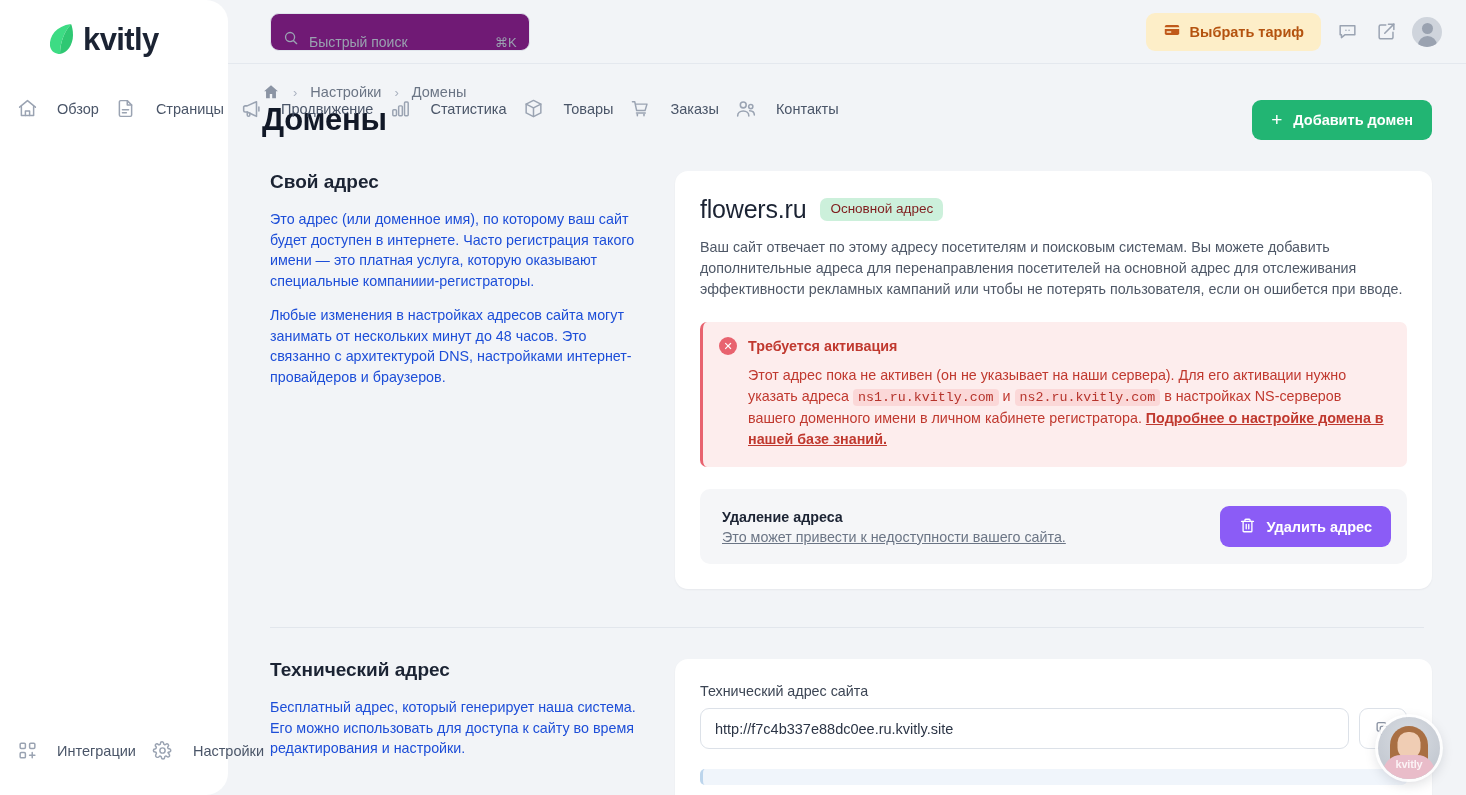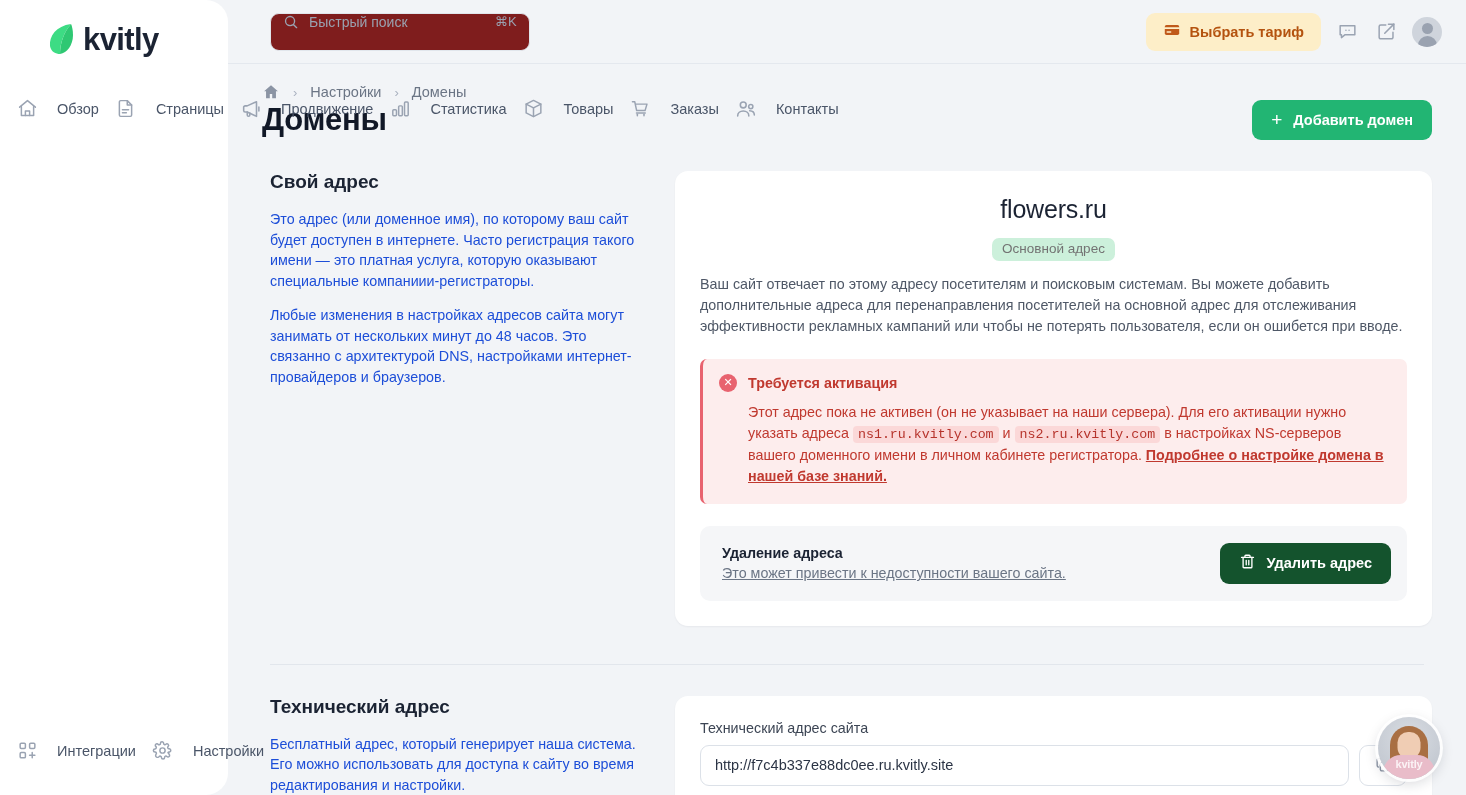--- a/index.html
+++ b/index.html
@@ -51,24 +51,24 @@
   
   .header {
     height: 64px; flex: 0 0 64px;
     background: #f2f4f7;
     display: flex; align-items: center;
     padding: 0 24px 0 42px;
     border-bottom: 1px solid #e4e8ee;
   }
   .search-box {
     width: 260px; height: 38px;
-    background: #7f1d1d;
+    background: #701a75;
     border: 1px solid #e1e6ec;
     border-radius: 9px;
-    display: flex; align-items: flex-start;
+    display: flex; align-items: flex-end;
     padding: 0 12px; gap: 10px;
     cursor: text;
   }
   .search-box svg { flex: 0 0 16px; }
   .search-ph { color: #9aa2b0; font-size: 14px; flex: 1; }
   .search-kbd { color: #9aa2b0; font-size: 13px; letter-spacing: .3px; }
   .header-right { margin-left: auto; display: flex; align-items: center; gap: 13px; }
   .btn-tariff {
     height: 38px; background: #fdeec8; color: #b4530f;
     border: none; border-radius: 9px;
@@ -121,24 +121,24 @@
   .sec-left { width: 383px; flex: 0 0 383px; padding-left: 8px; }
   .sec-head { font-size: 19px; font-weight: 700; color: #1b2333; margin-bottom: 16px; }
   .sec-p { font-size: 14.3px; line-height: 20.5px; color: #1d4ed8; margin-bottom: 14px; }
   .sec-right { flex: 1; min-width: 0; }
 
   .card {
     background: #ffffff; border-radius: 13px;
     padding: 24px 25px 25px 25px;
     box-shadow: 0 1px 2px rgba(16,24,40,.05);
   }
-  .dom-row { display: flex; align-items: center; gap: 14px; margin-bottom: 13px; flex-direction: column; }
+  .dom-row { display: flex; align-items: center; gap: 14px; margin-bottom: 13px; }
   .dom-name { font-size: 25px; font-weight: 400; color: #1b2333; letter-spacing: -0.2px; }
   .badge {
-    background: #ccf0db; color: #737373;
+    background: #ccf0db; color: #7f1d1d;
     border-radius: 7px; padding: 4px 10px 5px 10px;
     font-size: 13.5px; line-height: 1;
   }
   .dom-desc { font-size: 14.3px; line-height: 21px; color: #4f5867; }
 
   .alert {
     margin-top: 22px;
     background: #fdeded;
     border-left: 3px solid #e8636f;
     border-radius: 7px;
@@ -162,21 +162,21 @@
 
   .del-box {
     margin-top: 22px; background: #f5f6f8; border-radius: 10px;
     padding: 17px 16px 17px 22px;
     display: flex; align-items: center;
   }
   .del-txt { flex: 1; }
   .del-title { font-size: 14.3px; font-weight: 700; color: #1b2333; margin-bottom: 4px; }
   .del-sub { font-size: 14.3px; color: #6b7585; text-decoration: underline; }
   .btn-del {
-    height: 41px; background: #14532d; color: #fff; border: none; border-radius: 9px;
+    height: 41px; background: #8b5cf6; color: #fff; border: none; border-radius: 9px;
     padding: 0 19px; display: flex; align-items: center; gap: 10px;
     font-size: 14.5px; font-weight: 600; cursor: pointer; font-family: inherit;
   }
 
   .divider { height: 1px; background: #e2e6ec; margin: 38px 8px 0 8px; }
 
   
   .tech-card {
     background: #ffffff; border-radius: 13px;
     padding: 24px 25px 25px 25px;

